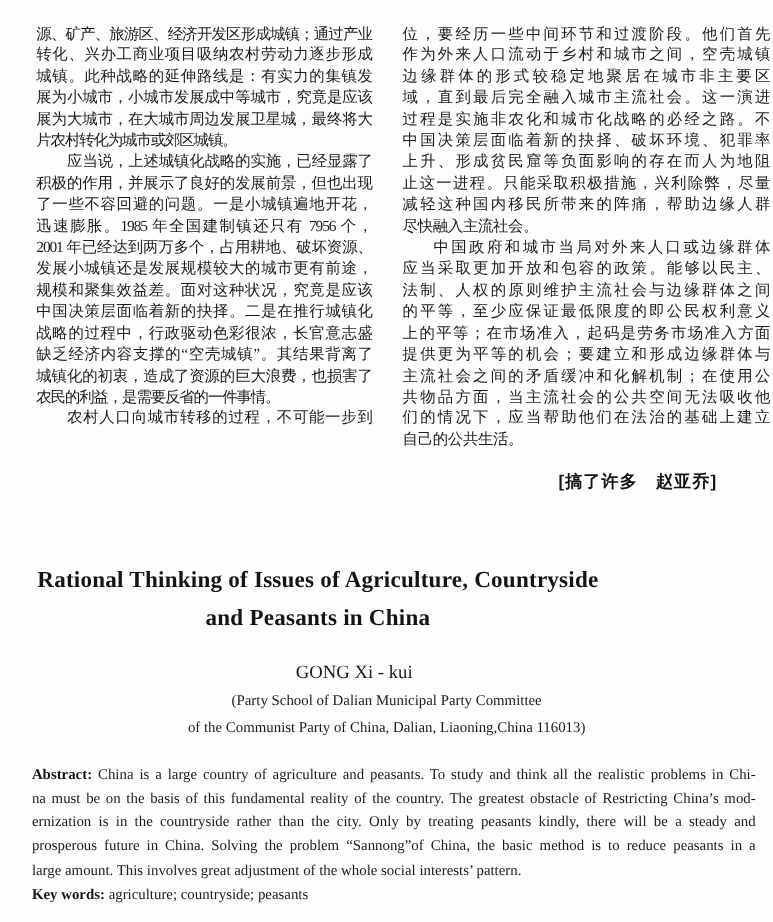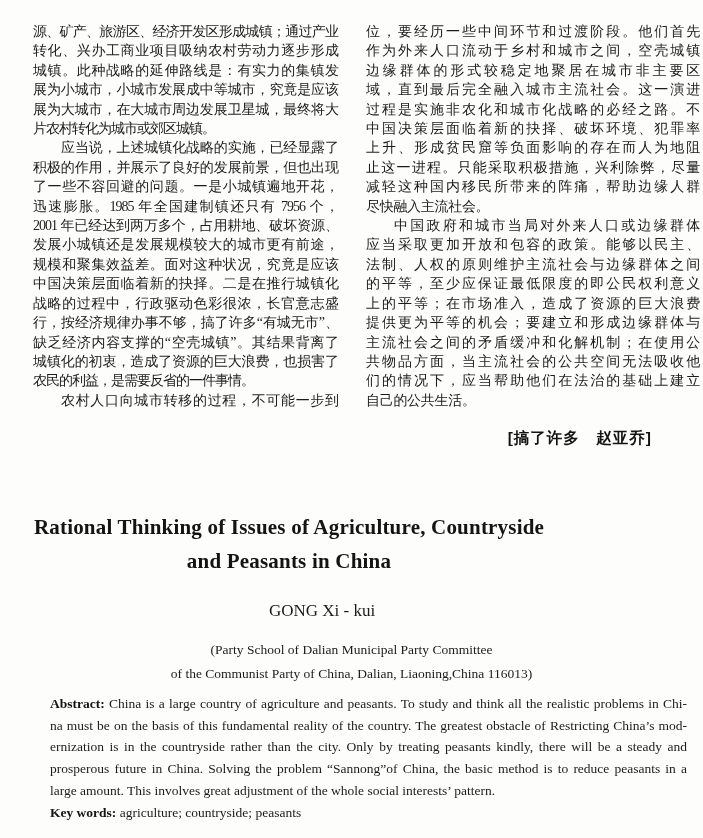--- a/index.html
+++ b/index.html
@@ -23,25 +23,25 @@
     position:absolute;left:366px;top:428px;width:334px;box-sizing:border-box;
     padding-right:48px;text-align:right;font-size:15.5px;font-weight:bold;
     font-family:"Liberation Sans","DejaVu Sans",sans-serif;letter-spacing:1px;
   }
   
   .title{
     position:absolute;top:510px;left:0;width:578px;margin:0;text-align:center;
     font-size:21px;font-weight:bold;line-height:34px;letter-spacing:0.2px;
   }
   .author{position:absolute;top:601px;left:0;width:644px;text-align:center;font-size:17px;}
-  .affil{position:absolute;left:0;width:703px;text-align:center;font-size:13.5px;margin-top:13px;}
+  .affil{position:absolute;left:0;width:703px;text-align:center;font-size:13.5px;}
   .affil.l1{top:629px;}
   .affil.l2{top:653px;}
   .abstract{position:absolute;left:29px;top:693px;width:658px;font-size:13.5px;line-height:21.7px;}
-  .abstract .line{white-space:normal;letter-spacing:0;margin-left:21px;}
+  .abstract .line{white-space:normal;letter-spacing:0;}
   .abstract b, .editor, .title{color:#141414;}
   .kw{text-align:left;}
 </style>
 </head>
 <body>
 
 <div class="page">
 
   <div class="cn-col left">
       <div class="line">源、矿产、旅游区、经济开发区形成城镇；通过产业</div>
@@ -52,21 +52,20 @@
       <div class="line short">片农村转化为城市或郊区城镇。</div>
       <div class="line indent">应当说，上述城镇化战略的实施，已经显露了</div>
       <div class="line">积极的作用，并展示了良好的发展前景，但也出现</div>
       <div class="line">了一些不容回避的问题。一是小城镇遍地开花，</div>
       <div class="line">迅速膨胀。1985 年全国建制镇还只有 7956 个，</div>
       <div class="line">2001 年已经达到两万多个，占用耕地、破坏资源、</div>
       <div class="line">发展小城镇还是发展规模较大的城市更有前途，</div>
       <div class="line">规模和聚集效益差。面对这种状况，究竟是应该</div>
       <div class="line">中国决策层面临着新的抉择。二是在推行城镇化</div>
       <div class="line">战略的过程中，行政驱动色彩很浓，长官意志盛</div>
-      <div class="line">行，按经济规律办事不够，搞了许多“有城无市”、</div>
       <div class="line">缺乏经济内容支撑的“空壳城镇”。其结果背离了</div>
       <div class="line">城镇化的初衷，造成了资源的巨大浪费，也损害了</div>
       <div class="line short">农民的利益，是需要反省的一件事情。</div>
       <div class="line indent">农村人口向城市转移的过程，不可能一步到</div>
     </div>
 
   <div class="cn-col right">
       <div class="line">位，要经历一些中间环节和过渡阶段。他们首先</div>
       <div class="line">作为外来人口流动于乡村和城市之间，空壳城镇</div>
       <div class="line">边缘群体的形式较稳定地聚居在城市非主要区</div>
@@ -74,21 +73,21 @@
       <div class="line">过程是实施非农化和城市化战略的必经之路。不</div>
       <div class="line">中国决策层面临着新的抉择、破坏环境、犯罪率</div>
       <div class="line">上升、形成贫民窟等负面影响的存在而人为地阻</div>
       <div class="line">止这一进程。只能采取积极措施，兴利除弊，尽量</div>
       <div class="line">减轻这种国内移民所带来的阵痛，帮助边缘人群</div>
       <div class="line short">尽快融入主流社会。</div>
       <div class="line indent">中国政府和城市当局对外来人口或边缘群体</div>
       <div class="line">应当采取更加开放和包容的政策。能够以民主、</div>
       <div class="line">法制、人权的原则维护主流社会与边缘群体之间</div>
       <div class="line">的平等，至少应保证最低限度的即公民权利意义</div>
-      <div class="line">上的平等；在市场准入，造成了资源的巨大浪费</div>
+      <div class="line">上的平等；在市场准入，起码是劳务市场准入方面</div>
       <div class="line">提供更为平等的机会；要建立和形成边缘群体与</div>
       <div class="line">主流社会之间的矛盾缓冲和化解机制；在使用公</div>
       <div class="line">共物品方面，当主流社会的公共空间无法吸收他</div>
       <div class="line">们的情况下，应当帮助他们在法治的基础上建立</div>
       <div class="line short">自己的公共生活。</div>
     </div>
 
   <div class="editor">[搞了许多　赵亚乔]</div>
 
   <h1 class="title">

